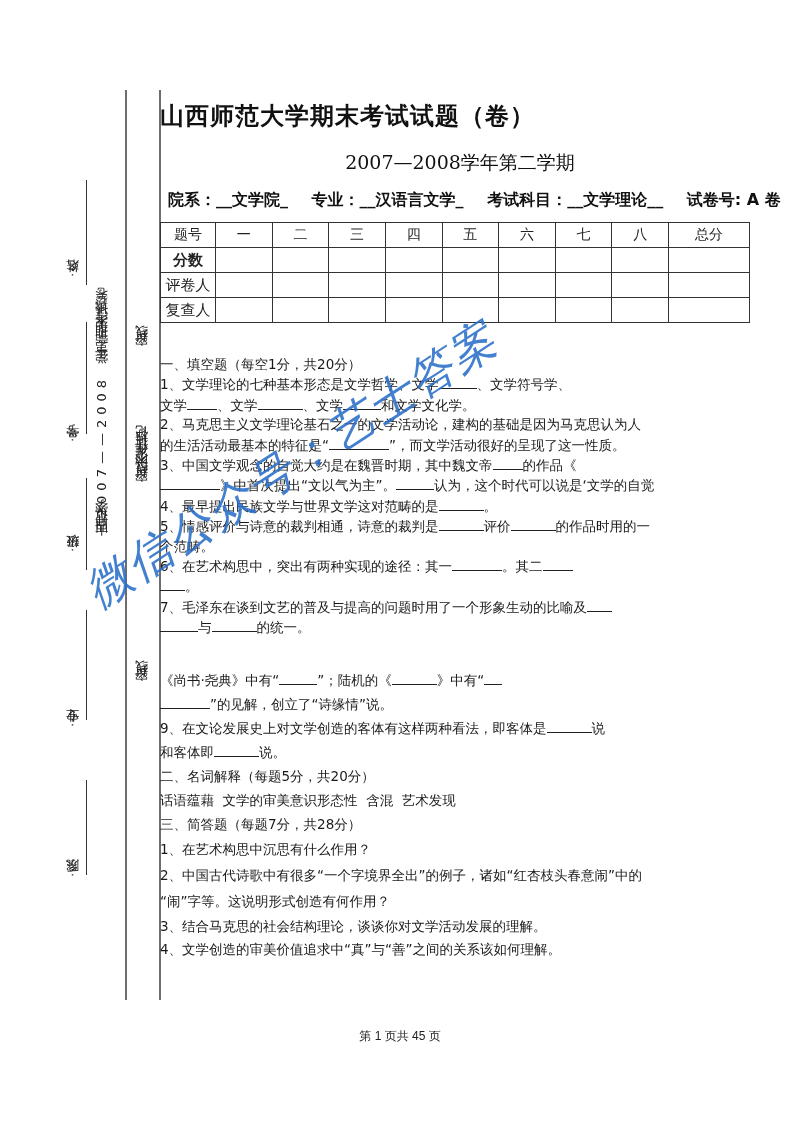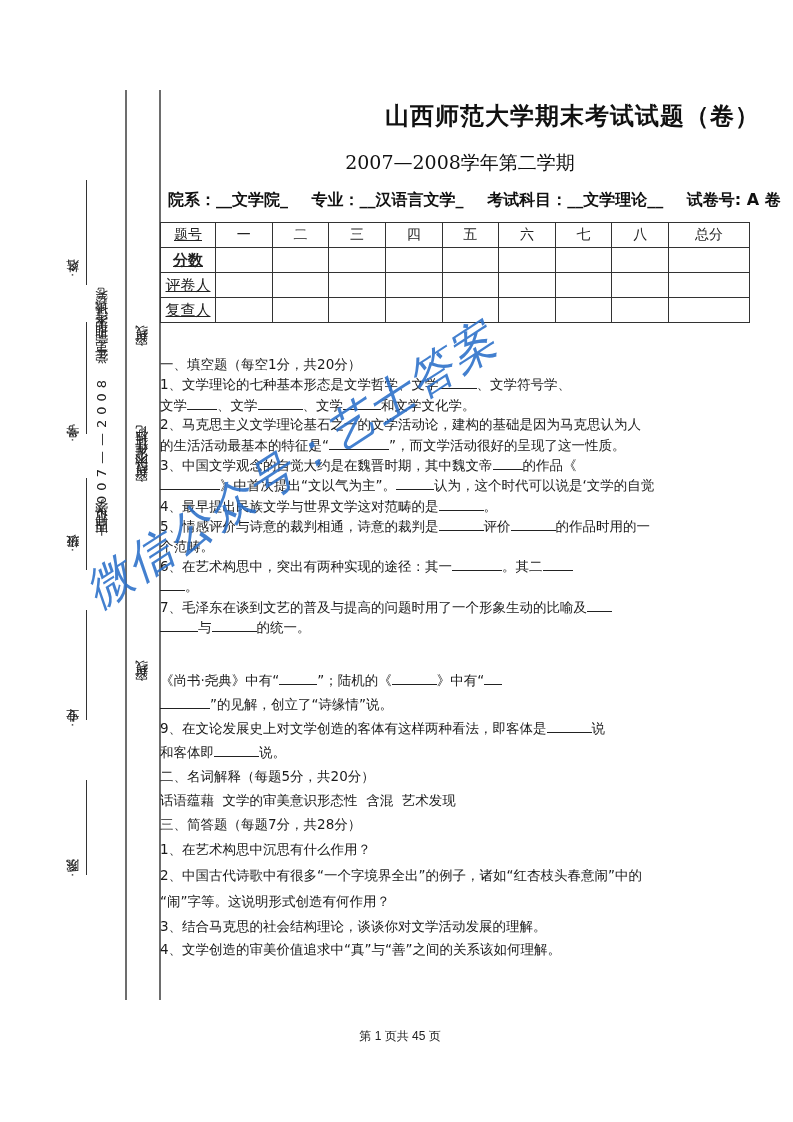--- a/index.html
+++ b/index.html
@@ -13,32 +13,32 @@
 
   .vtext { position: absolute; writing-mode: vertical-rl; transform: rotate(180deg);
            font-size: 13px; color: #222; white-space: nowrap; line-height: 1; }
   .col-fields { left: 66px; }
   .col-title { left: 95px; letter-spacing: 5px; font-size: 13px; }
   .col-seal { left: 135px; letter-spacing: 4px; font-size: 13px; }
 
   .field-line { position: absolute; left: 86px; width: 1px; background: #333; }
 
   
-  .title { position: absolute; left: 160px; width: 600px; top: 100px; text-align: right;
+  .title { position: absolute; left: 160px; width: 600px; top: 100px; text-align: left;
            font-size: 24px; font-weight: bold; letter-spacing: 1px; }
   .subtitle { position: absolute; left: 160px; width: 600px; top: 150px; text-align: center;
               font-family: "DejaVu Serif", "Liberation Serif", serif; font-size: 19px; }
   .info-row { position: absolute; left: 168px; top: 190px; font-size: 16px; font-weight: bold;
               white-space: nowrap; }
   .info-row span { margin-right: 18px; }
 
   table.score { position: absolute; left: 160px; top: 222px; width: 590px; border-collapse: collapse;
                 font-size: 14px; }
   table.score td { border: 1px solid #333; height: 24px; text-align: center; padding: 0; color: #222; }
-  table.score td.hdr { width: 54px; text-decoration: underline; }
+  table.score td.hdr { width: 54px; }
   table.score tr.bold td.hdr { font-weight: bold; font-size: 15px; }
   table.score tr.small td.hdr { font-size: 15px; }
 
   .content { position: absolute; left: 160px; top: 329px; width: 580px; font-size: 13.5px;
              line-height: 19.4px; color: #1a1a1a; margin-top: 26px; }
   .content p { margin: 0; }
   .content .gap { height: 6px; }
   .blank { display: inline-block; border-bottom: 1px solid #222; height: 14px; vertical-align: baseline; }
   .w30 { width: 30px; } .w38 { width: 38px; } .w45 { width: 45px; } .w50 { width: 50px; }
   .w60 { width: 60px; } .w25 { width: 25px; } .w18 { width: 18px; }

